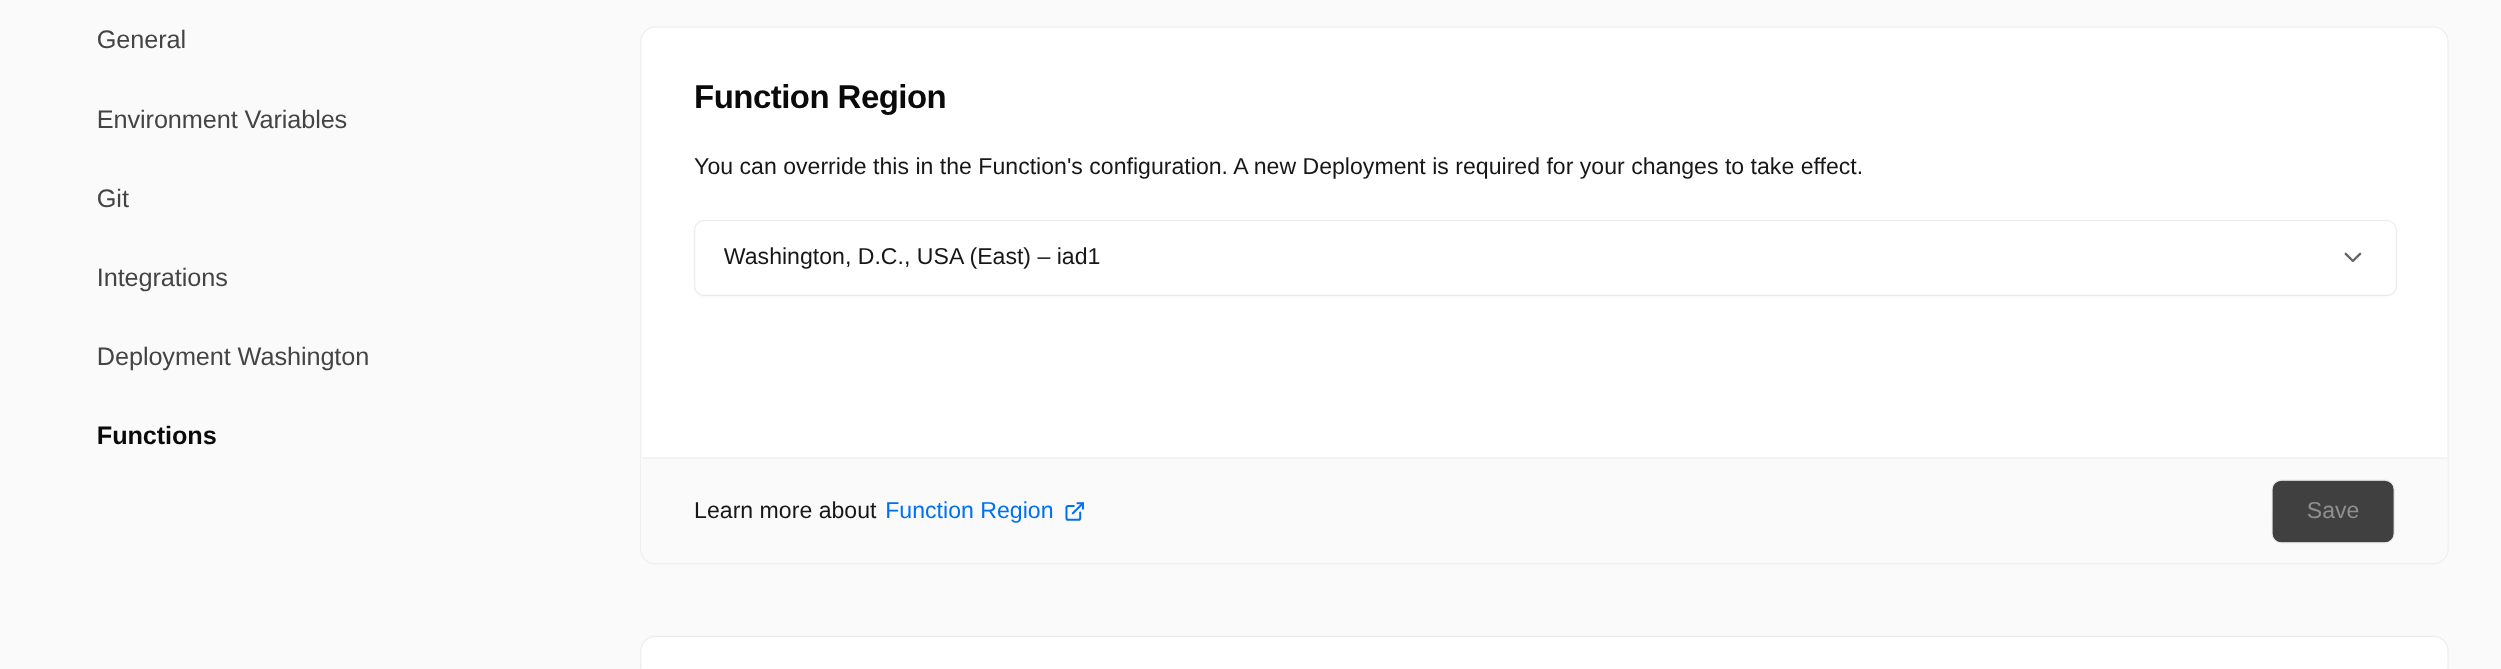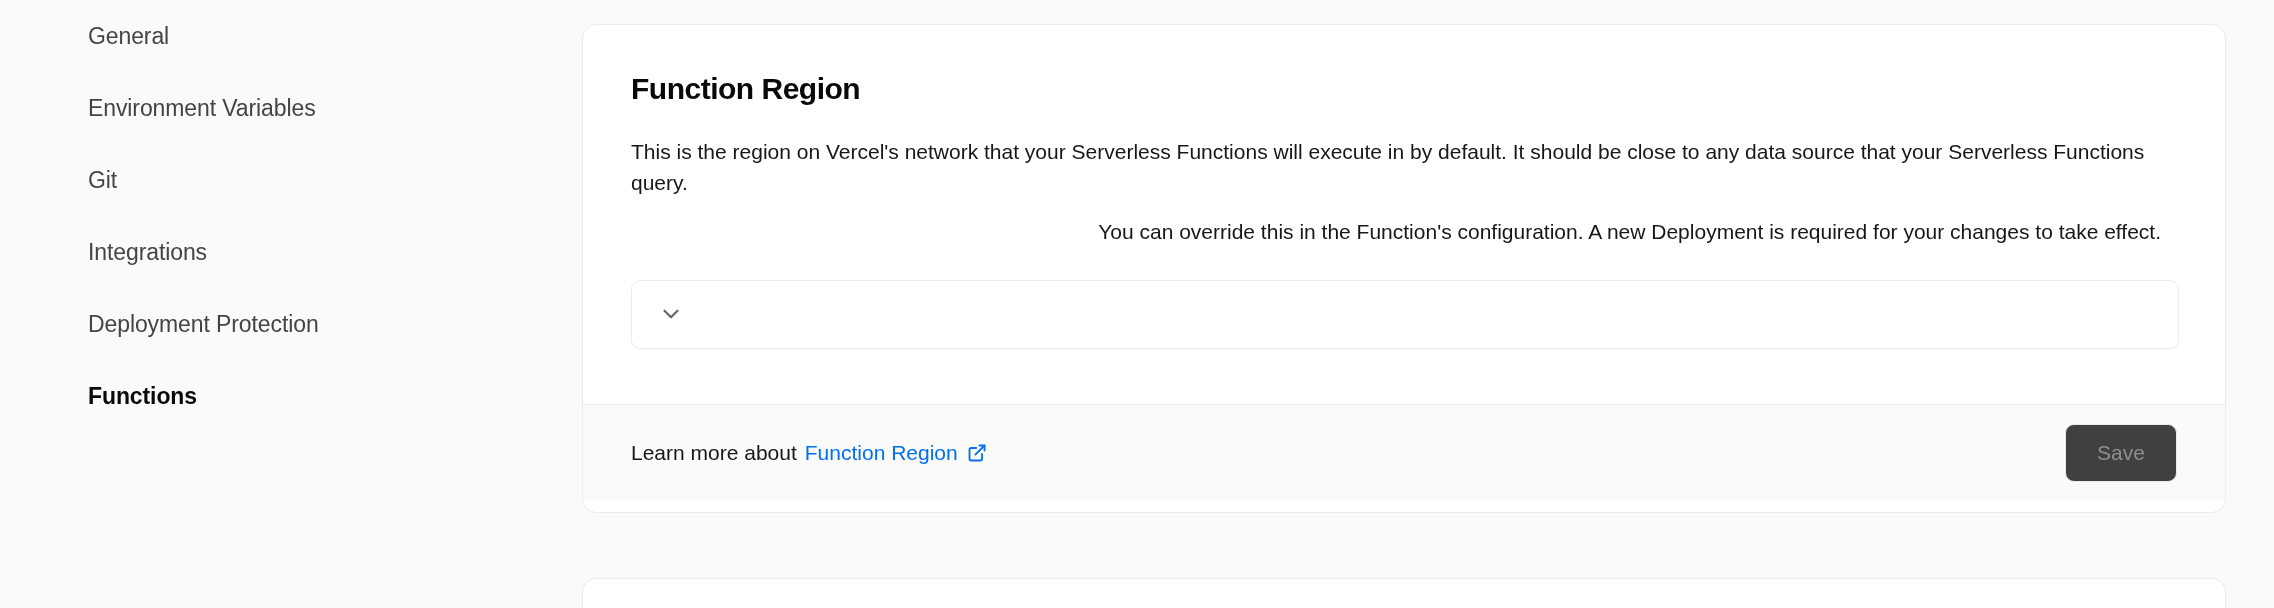--- a/index.html
+++ b/index.html
@@ -139,21 +139,21 @@
     height: 26px;
     flex: none;
     display: block;
     color: #666666;
   }
 
   
   .card-footer {
     position: absolute;
     left: 0;
-    bottom: 12px;
+    bottom: 0;
     width: 100%;
     height: 96px;
     background: #fafafa;
     border-top: 1px solid #ebebeb;
     display: flex;
     align-items: center;
     justify-content: space-between;
     padding: 0 48px;
   }
 
@@ -211,40 +211,40 @@
     <div class="sidebar-item">
       <span>Environment Variables</span>
     </div>
     <div class="sidebar-item">
       <span>Git</span>
     </div>
     <div class="sidebar-item">
       <span>Integrations</span>
     </div>
     <div class="sidebar-item">
-      <span>Deployment Protection</span>
+      <span>Deployment Washington</span>
     </div>
     <div class="sidebar-item active">
       <span>Functions</span>
     </div>
   </nav>
 
   <main class="main">
 
     <section class="card card-primary">
       <div class="card-body">
 
         <h1 class="card-title">Function Region</h1>
 
-        <p class="card-desc">This is the region on Vercel's network that your Serverless Functions will execute in by default. It should be close to any data source that your Serverless Functions query.</p>
 
         <p class="card-desc">You can override this in the Function's configuration. A new Deployment is required for your changes to take effect.</p>
 
         <div class="select-wrap">
           <div class="select">
+            <span class="select-value">Washington, D.C., USA (East) – iad1</span>
             <svg class="chevron-down" viewBox="0 0 24 24" fill="none" stroke="currentColor" stroke-width="2" stroke-linecap="round" stroke-linejoin="round">
               <polyline points="6 9 12 15 18 9"></polyline>
             </svg>
           </div>
         </div>
 
       </div>
 
       <div class="card-footer">
         <div class="learn-more">

